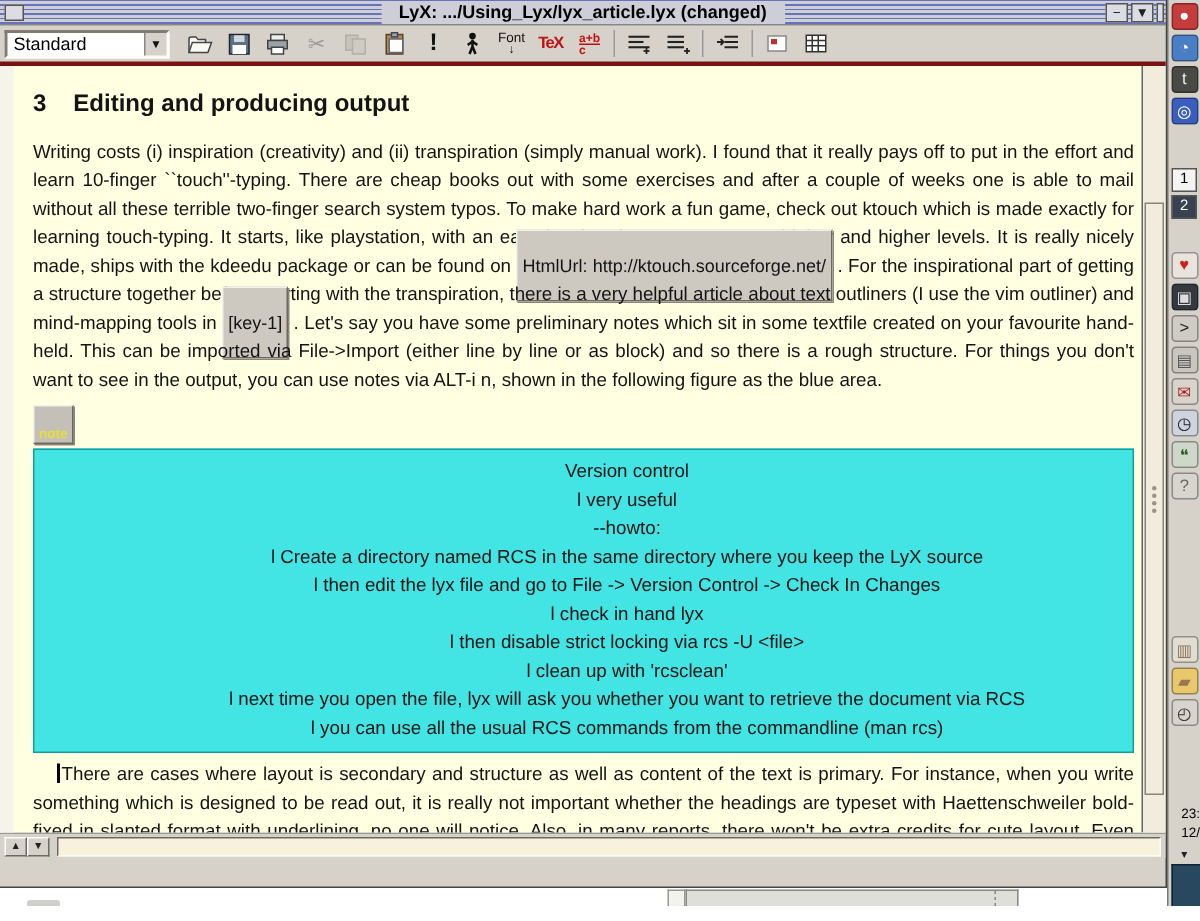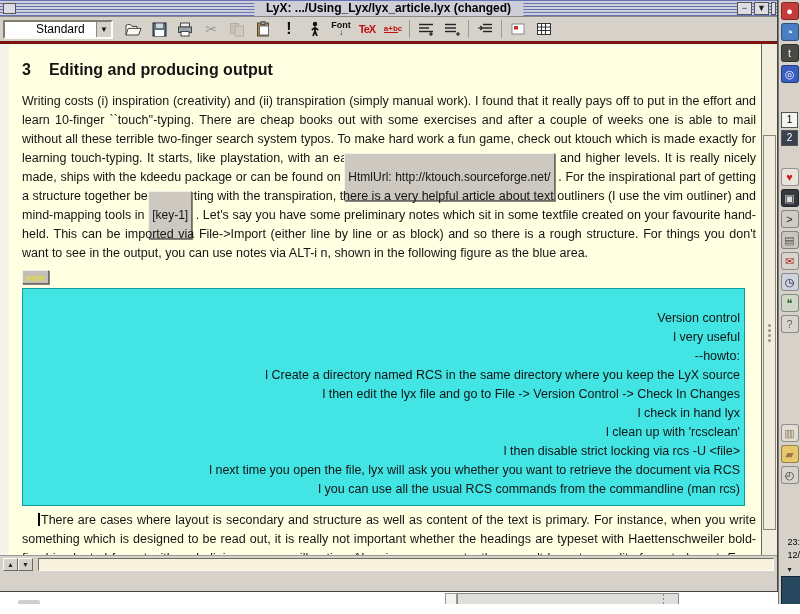--- a/index.html
+++ b/index.html
@@ -29,53 +29,53 @@
   .menubar { height:20px; display:flex; align-items:center; gap:13px;
              padding:0 0 0 9px; font-size:12.5px; color:#000;
              border-bottom:1px solid #9a968e; background:#d6d2ca; }
   .menu-item { cursor:default; white-space:nowrap; }
 
   
   .toolbar { height:24px; display:flex; align-items:center; padding:1px 3px;
              background:#d6d2ca; gap:2px; }
   .combo { display:flex; align-items:stretch; width:110px; height:19px; margin-right:6px;
            border:2px solid; border-color:#807c74 #fcfcf4 #fcfcf4 #807c74; background:#fff; }
-  .combo-value { flex:1; font-size:12px; line-height:15px; padding-left:4px; color:#000;margin-left:27px; }
+  .combo-value { flex:1; font-size:12px; line-height:15px; padding-left:4px; color:#000; }
   .combo-arrow { width:15px; background:#d6d2ca; border-left:1px solid #888;
                  font-size:8px; line-height:15px; text-align:center; color:#111; }
   .tbtn { width:24px; height:22px; display:flex; align-items:center; justify-content:center;
           background:transparent; border:1px solid transparent; }
   .tb-sep { width:1px; height:18px; background:#999; margin:0 2px; }
   .glyph-red { color:#c01010; font-weight:bold; }
   .emph-glyph { font-size:16px; font-weight:bold; color:#111; }
   .font-ico { display:flex; flex-direction:column; align-items:center; line-height:8px; color:#111; }
-  .font-ico .f { font-size:9px; font-weight:bold; }
+  .font-ico .f { font-size:9px; font-weight:normal; }
   .font-ico .a { font-size:8px; }
   .tex-ico { font-size:11px; letter-spacing:-1px; }
-  .math-ico { display:flex; flex-direction:row; align-items:flex-start; line-height:7px; }
+  .math-ico { display:flex; flex-direction:column; align-items:flex-start; line-height:7px; }
   .math-ico .num { font-size:8px; font-weight:bold; border-bottom:1px solid #c01010; }
   .math-ico .den { font-size:8px; font-weight:bold; }
   .dis { opacity:.45; }
 
   
   .workarea-topline { height:3px; background:#7b1212; }
   .workarea { position:relative; height:511px; background:#ffffe2;
               border-left:9px solid #f4f4ea; overflow:hidden; }
   .doc { position:absolute; left:0; top:0; right:16px; padding:0 5px 0 13px;
          font-size:12.5px; line-height:19px; color:#141414; text-align:justify; }
   .sec-head { margin:16px 0 13px 0; font-size:16px; font-weight:bold; text-align:left; }
   .sec-num { margin-right:18px; }
   .inset { background:#cdc9c1; border:1px solid; border-color:#f2f0e8 #6e6a62 #6e6a62 #f2f0e8;
            box-shadow:1px 1px 0 #8a867e; padding:16px 3px; white-space:nowrap; font-size:12px; }
-  .note-btn { display:inline-block; margin-top:7px; padding:1px 3px; height:14px;
+  .note-btn { display:inline-block; margin-top:7px; padding:12px 3px; height:14px;
               background:#c4c0b8; border:1px solid; border-color:#f2f0e8 #6e6a62 #6e6a62 #f2f0e8;
               box-shadow:1px 1px 0 #8a867e;
               color:#e6de3a; font-size:9px; font-weight:bold; line-height:12px; }
-  .note-box { margin:1px 11px 5px 0; background:#42e4e4; border:1px solid #129e9e;
-              padding:20px 4px 6px 62px; text-align:right; }
+  .note-box { margin:1px 0 5px 0; background:#42e4e4; border:1px solid #129e9e;
+              padding:5px 4px 6px 62px; text-align:center; }
   .note-line { line-height:19px; white-space:pre-wrap; }
   .p2 { text-indent:16px; margin-top:3px; }
   .caret { display:inline-block; width:2px; height:13px; background:#000;
            vertical-align:-2px; margin-right:1px; }
 
   
   .vscroll { position:absolute; top:0; right:0; width:16px; height:100%;
              background:#f1ecdb; border-left:1px solid #666; }
   .vthumb { position:absolute; left:1px; right:1px; top:91px; height:395px;
             background:#f1ecdb; border:1px solid #8a8578;
@@ -289,22 +289,22 @@
           <span class="note-btn">note</span>
         </div>
 
         <div class="note-box">
             <div class="note-line">Version control</div>
             <div class="note-line">l very useful</div>
             <div class="note-line">--howto:</div>
             <div class="note-line">l Create a directory named RCS in the same directory where you keep the LyX source</div>
             <div class="note-line">l then edit the lyx file and go to File -&gt; Version Control -&gt; Check In Changes</div>
             <div class="note-line">l check in hand lyx</div>
+            <div class="note-line">l then disable strict locking via rcs -U &lt;file&gt;</div>
             <div class="note-line">l clean up with 'rcsclean'</div>
-            <div class="note-line">l then disable strict locking via rcs -U &lt;file&gt;</div>
             <div class="note-line">l next time you open the file, lyx will ask you whether you want to retrieve the document via RCS</div>
             <div class="note-line">l you can use all the usual RCS commands from the commandline (man rcs)</div>
           </div>
 
         <div class="para p2"><span class="caret"></span><span>There are cases where layout is secondary and structure as well as content of the text is primary. For instance, when you write something which is designed to be read out, it is really not important whether the headings are typeset with Haettenschweiler bold-fixed in slanted format with underlining, no one will notice. Also, in many reports, there won't be extra credits for cute layout. Even documents like CVs tend to be optimised for quick, structured access to the significant data, '. If on the other hand you are more into producing art with a wordprocessor, you are possibly</span></div>
       </div>
 
       <div class="vscroll">
         <div class="vthumb">
             <i></i>

